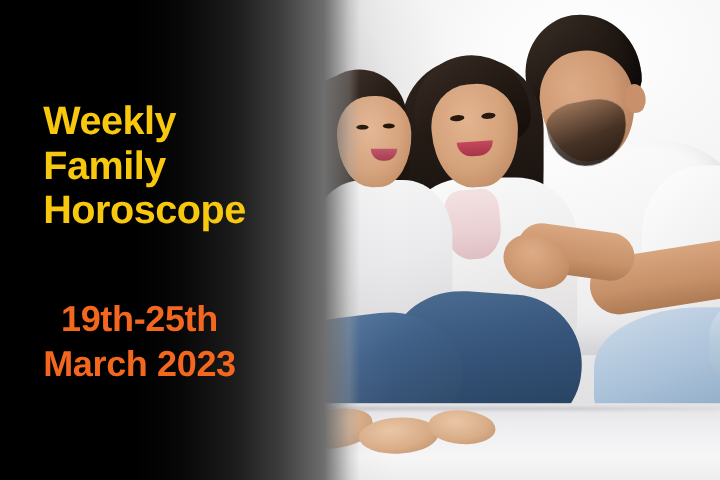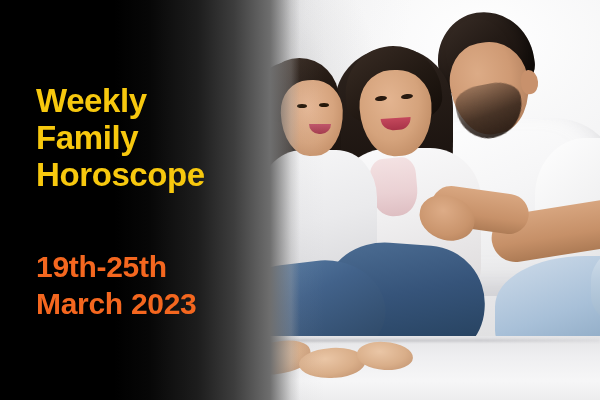--- a/index.html
+++ b/index.html
@@ -251,20 +251,21 @@
   .dateline {
     position:absolute;
     top:248px;
     left:0;
     font-size:30px;
     font-weight:bold;
     line-height:37px;
     letter-spacing:-0.3px;
     color:#F4671F;
     white-space:pre-line;
+    text-align:center;
   }
 </style>
 </head>
 <body>
 
 <div class="banner">
 
   <div class="photo">
     <div class="photo-bg-shade"></div>
 

